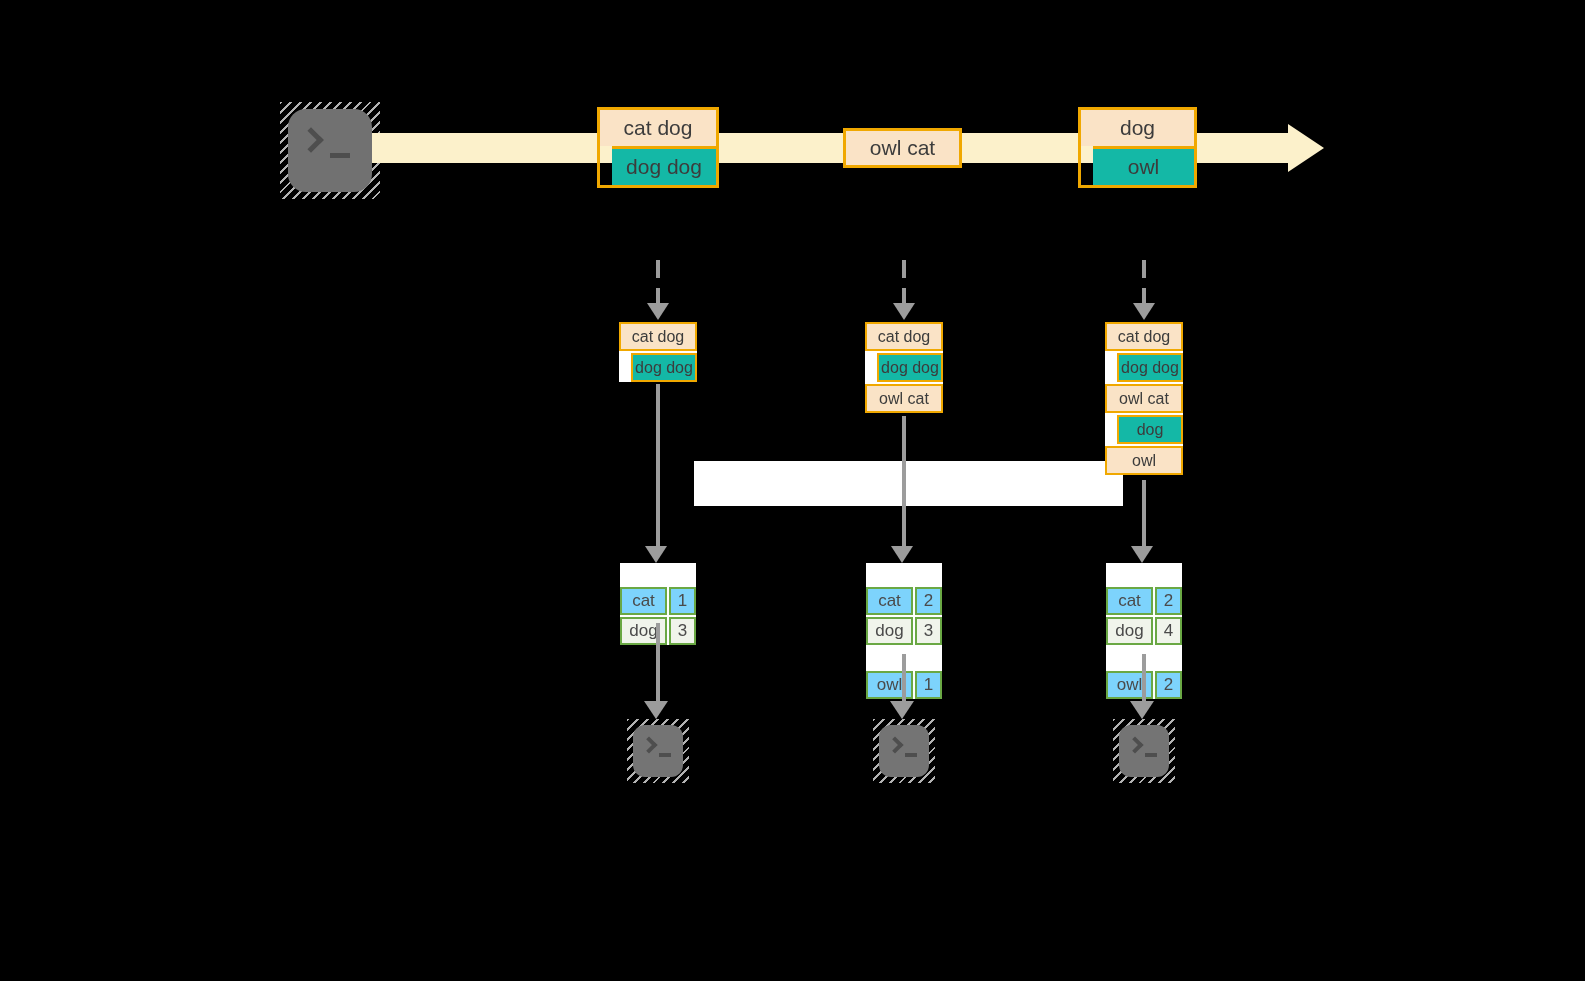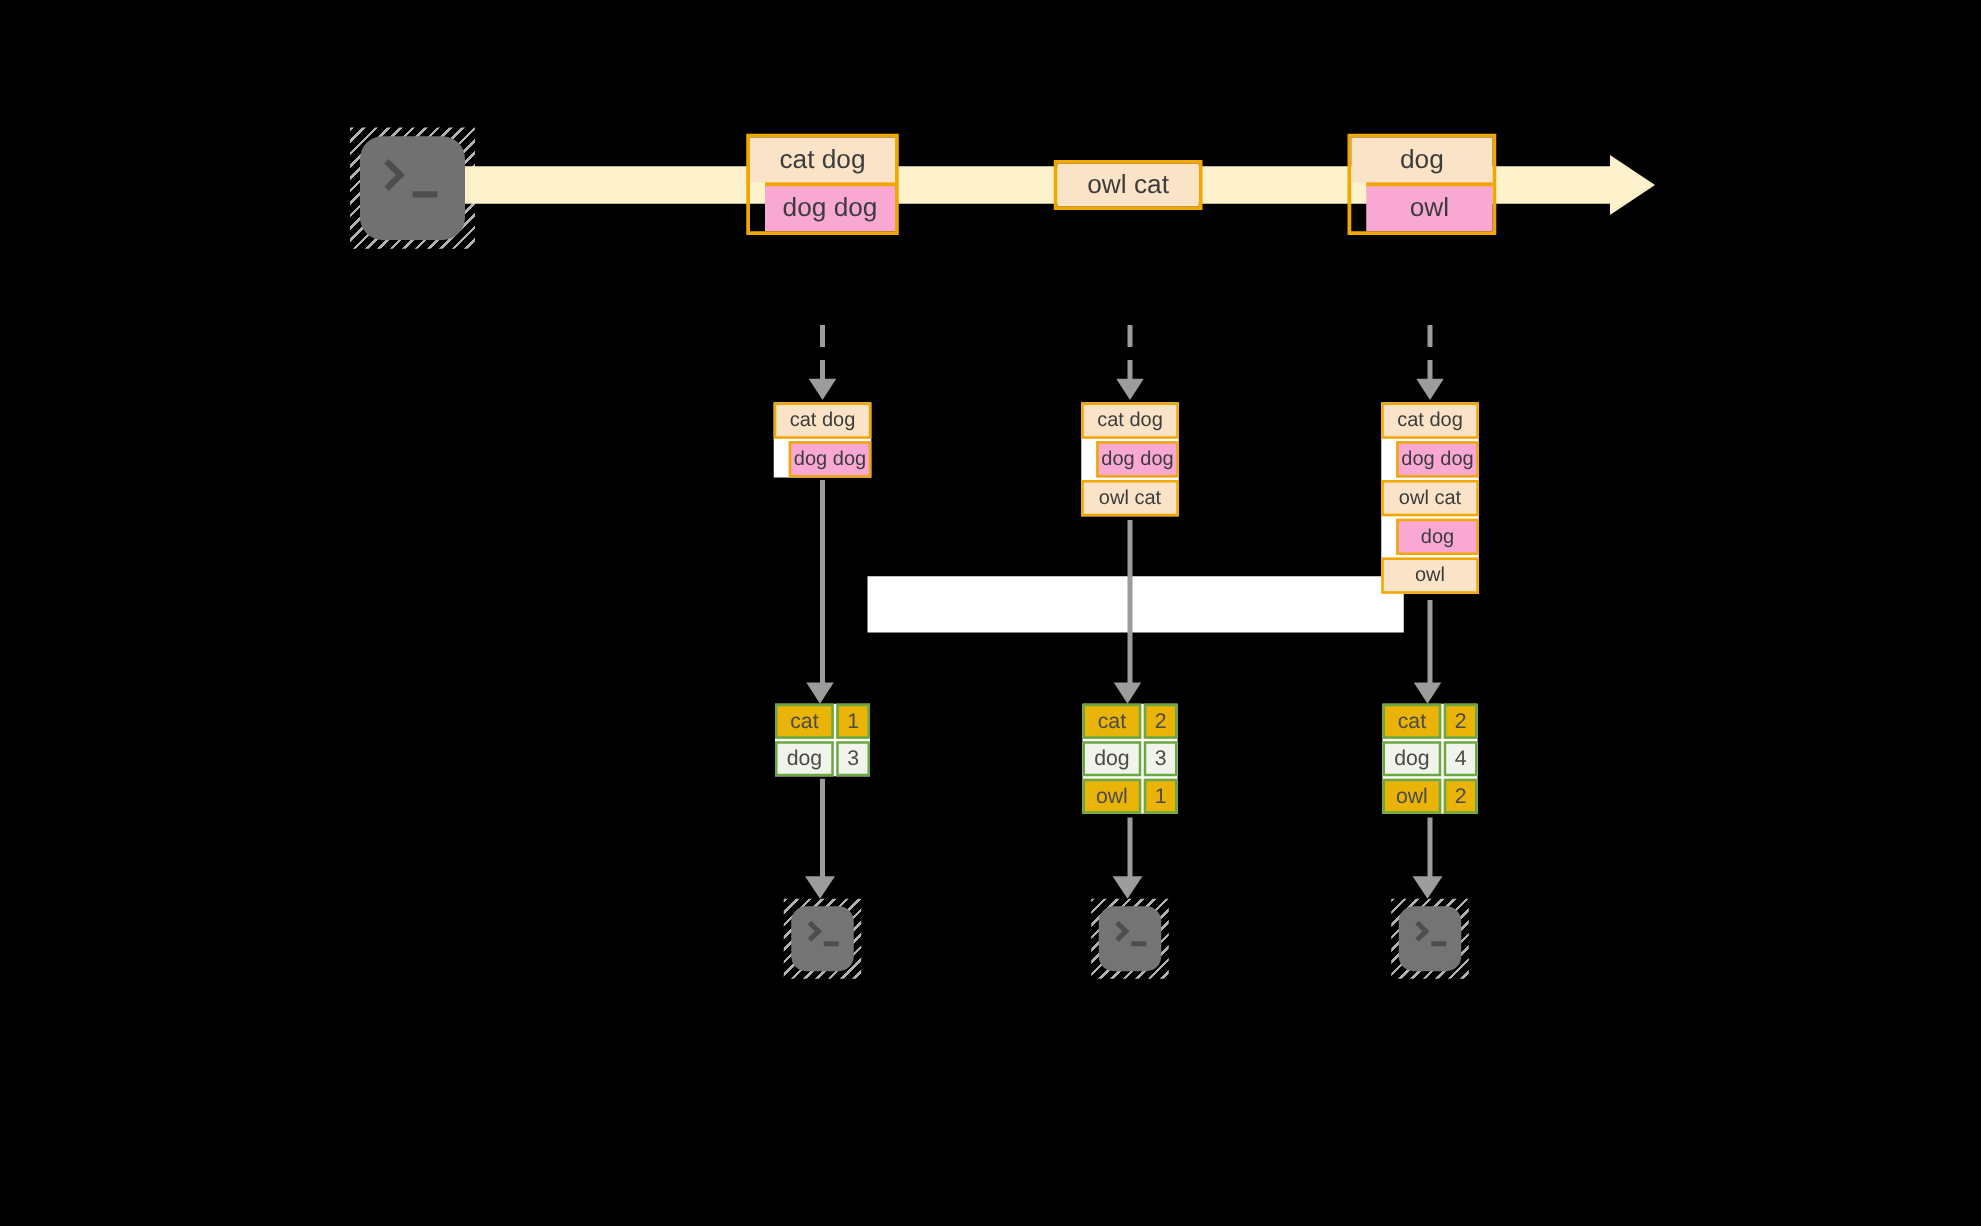--- a/index.html
+++ b/index.html
@@ -22,21 +22,21 @@
   .bandhead{width:0;height:0;border-top:24px solid transparent;border-bottom:24px solid transparent;
             border-left:36px solid #fcf1cb;}
 
   
   .ebox{border:3px solid #f0a800;display:flex;flex-direction:column;}
   .ecell{display:flex;align-items:center;justify-content:center;height:36px;
          font-size:21px;color:#3c3c3c;}
   .ecell + .ecell{border-top:3px solid #f0a800;}
   .ecell.single{height:34px;}
   .peach{background:#fae3c6;}
-  .cream{background:#f9a8d4;margin-left:12px;}
+  .cream{background:#14b8a6;margin-left:12px;}
 
   
   .sbox{display:flex;flex-direction:column;gap:2px;background:#ffffff;z-index:3;}
   .scell{border:2.5px solid #f0a800;height:25px;display:flex;align-items:center;
          justify-content:center;font-size:16px;color:#3c3c3c;}
 
   
   .dash{width:4px;background:repeating-linear-gradient(to bottom,#9c9c9c 0 18px,transparent 18px 28px);}
   .dhead{width:0;height:0;border-left:11px solid transparent;border-right:11px solid transparent;
          border-top:17px solid #9c9c9c;}
@@ -48,21 +48,21 @@
 
   
   .bannerbg{background:#ffffff;z-index:1;}
   .bannertext{z-index:4;display:flex;align-items:center;justify-content:center;
               font-size:33px;color:#222222;}
 
   
   .gtable{display:grid;grid-template-columns:47px 27px;gap:2px;background:#ffffff;}
   .gcell{border:2.5px solid #6aa844;height:24px;display:flex;align-items:center;
          justify-content:center;font-size:17px;color:#4a4a4a;}
-  .grow-odd{background:#eab308;}
+  .grow-odd{background:#7dd3fc;margin-top:24px;}
   .grow-even{background:#f0f4eb;}
 </style>
 </head>
 <body>
 
 <div class="canvas">
 
   <div class="abs hatch" style="left:280px;top:102px;width:100px;height:97px;">
     <div class="termbody" style="left:8px;top:7px;width:84px;height:83px;">
       <span class="chev" style="left:14px;top:22px;"></span>

